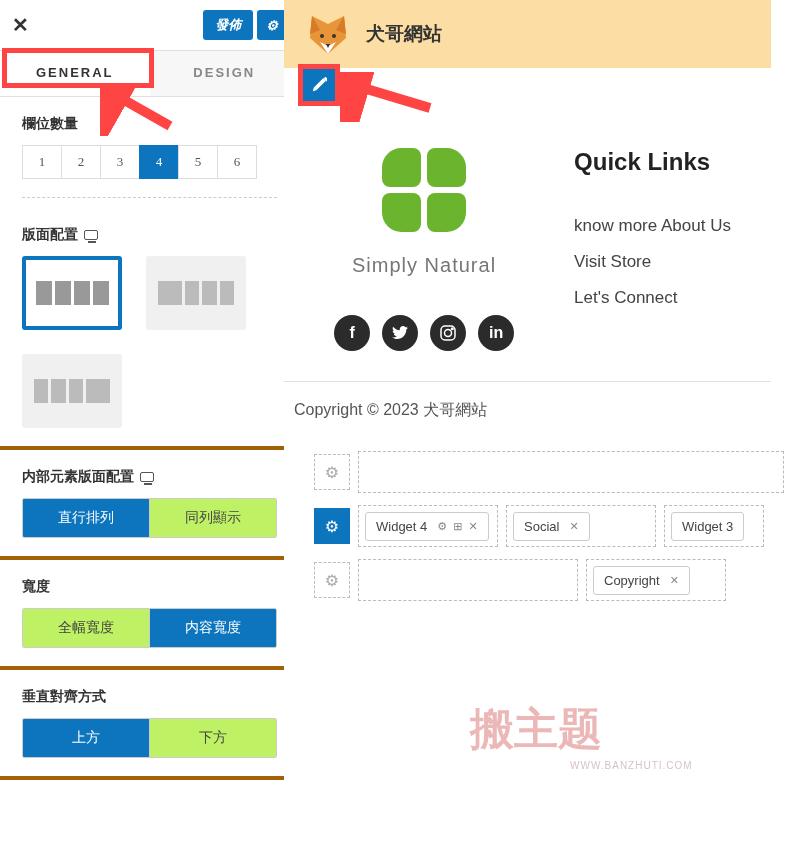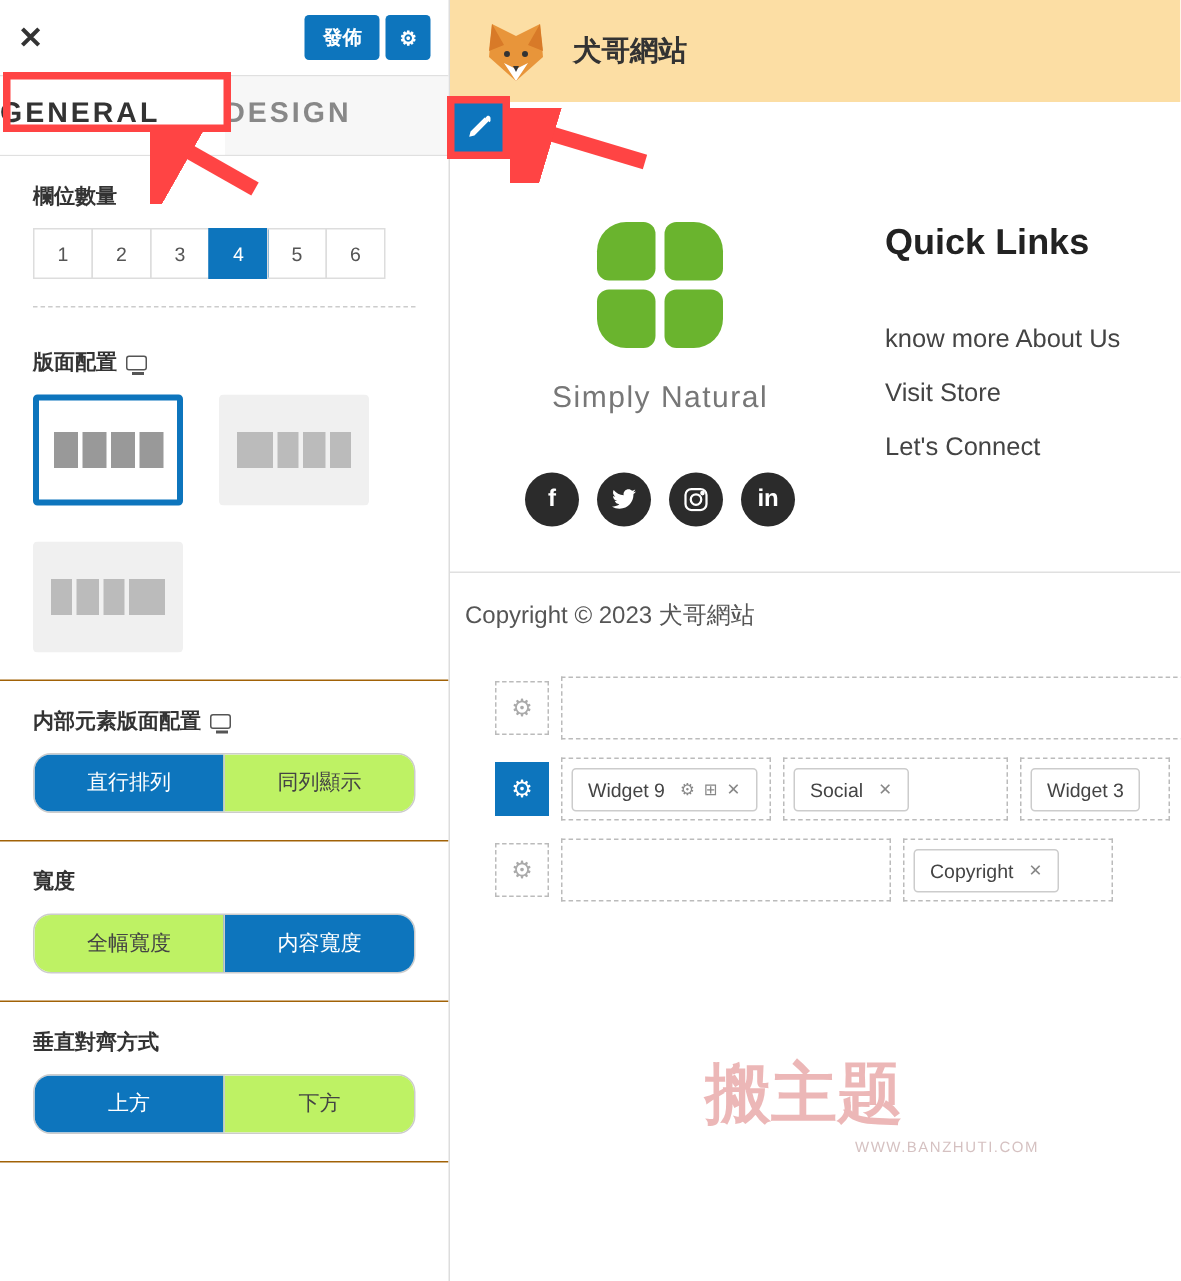--- a/index.html
+++ b/index.html
@@ -2,54 +2,54 @@
 <html><head>
 <meta charset="utf-8">
 <style>
 * { box-sizing: border-box; margin: 0; padding: 0; }
 body { font-family: -apple-system, BlinkMacSystemFont, "Segoe UI", Arial, sans-serif; width: 787px; height: 854px; overflow: hidden; background: #fff; position: relative; }
 
 .sidebar { position: absolute; left: 0; top: 0; width: 300px; height: 854px; background: #fff; border-right: 1px solid #ddd; overflow-y: auto; }
 .sidebar-top { display: flex; align-items: center; justify-content: space-between; padding: 10px 12px; }
 .close-x { font-size: 20px; font-weight: bold; color: #333; cursor: pointer; }
 .top-btns { display: flex; gap: 4px; }
-.btn-blue { background: #0d75bd; color: #fff; border: none; padding: 6px 12px; font-size: 13px; border-radius: 3px; cursor: pointer; font-weight: 600; }
+.btn-blue { background: #0d75bd; color: #fff; border: none; padding: 6px 12px; font-size: 13px; border-radius: 3px; cursor: pointer; font-weight: 600; font-style: italic; }
 .btn-blue.icon-only { padding: 6px 9px; }
 .gear-sm { display: inline-block; }
 
 .tabs { display: flex; border-top: 1px solid #e0e0e0; border-bottom: 1px solid #e0e0e0; }
-.tab { flex: 1; text-align: left; padding: 14px 0; font-size: 19px; letter-spacing: 2px; color: #888; cursor: pointer; background: #f7f7f7; font-weight: 600; }
+.tab { flex: 1; text-align: center; padding: 14px 0; font-size: 13px; letter-spacing: 2px; color: #888; cursor: pointer; background: #f7f7f7; font-weight: 600; }
 .tab.active { background: #fff; color: #333; border-bottom: 2px solid #fff; }
 
 .highlight-red { position: absolute; border: 5px solid #f44; pointer-events: none; z-index: 50; }
 
-.section { padding: 18px 22px; border-bottom: 1px solid #a16207; }
+.section { padding: 18px 22px; border-bottom: 4px solid #a16207; font-family: Liberation Serif, serif; }
 .section-title { font-size: 14px; font-weight: 700; color: #333; margin-bottom: 12px; display: flex; align-items: center; gap: 6px; }
 .device-icon { width: 14px; height: 10px; border: 1.5px solid #555; border-radius: 2px; display: inline-block; position: relative; }
 .device-icon::after { content: ""; position: absolute; bottom: -4px; left: 3px; width: 8px; height: 2px; background: #555; }
 
 .col-nums { display: flex; gap: 0; border-bottom: 1px dashed #ccc; padding-bottom: 18px; }
 .col-num { width: 40px; height: 34px; border: 1px solid #ddd; display: flex; align-items: center; justify-content: center; font-size: 13px; color: #555; cursor: pointer; margin-right: -1px; }
 .col-num.active { background: #0d75bd; color: #fff; border-color: #0d75bd; }
 
 .layout-grid { display: flex; flex-wrap: wrap; gap: 24px; }
 .layout-opt { width: 100px; height: 74px; background: #f0f0f0; border: 4px solid transparent; border-radius: 3px; display: flex; align-items: center; justify-content: center; gap: 3px; cursor: pointer; padding: 0 8px; }
 .layout-opt.active { border-color: #0d75bd; background: #fff; }
 .layout-opt .bar { width: 16px; height: 24px; background: #bbb; }
 .layout-opt.active .bar { background: #999; }
 
-.btn-row { display: flex; border: 1px solid #ccc; border-radius: 12px; overflow: hidden; }
+.btn-row { display: flex; border: 1px solid #ccc; border-radius: 2px; overflow: hidden; }
 .btn-row .seg { flex: 1; text-align: center; padding: 10px 0; font-size: 14px; color: #444; cursor: pointer; background: #bef264; }
 .btn-row .seg + .seg { border-left: 1px solid #ccc; }
 .btn-row .seg.active { background: #0d75bd; color: #fff; }
 
 .arrow { position: absolute; z-index: 60; }
 .arrow svg { display: block; }
 
-.preview { position: absolute; left: 300px; top: 0; width: 487px; height: 854px; background: #fff; }
+.preview { position: absolute; left: 284px; top: 0; width: 487px; height: 854px; background: #fff; }
 .site-header { background: #fcdea4; height: 68px; display: flex; align-items: center; padding: 0 22px; gap: 16px; }
 .fox { width: 44px; height: 44px; position: relative; }
 .site-title { font-size: 19px; font-weight: 700; color: #333; }
 
 .edit-block { position: absolute; left: 302px; top: 68px; }
 .edit-btn { width: 34px; height: 34px; background: #0d75bd; display: flex; align-items: center; justify-content: center; cursor: pointer; }
 .pencil-icon { width: 16px; height: 16px; }
 
 .footer-content { padding: 80px 40px 30px; display: flex; gap: 50px; justify-content: center; }
 .col-left { text-align: center; width: 200px; }
@@ -237,21 +237,21 @@
 
   <div class="builder-rows">
     <div class="builder-row">
       <div class="row-gear">⚙</div>
       <div class="slot empty"></div>
     </div>
     <div class="builder-row">
       <div class="row-gear solid">⚙</div>
       <div class="slot" style="flex:0 0 140px">
         <div class="widget-chip">
-            <span>Widget 9</span>
+            <span>Widget 4</span>
             <span class="chip-icons">
               <span>⚙</span>
               <span>⊞</span>
               <span>✕</span>
             </span>
           </div>
       </div>
       <div class="slot" style="flex:0 0 150px">
         <div class="widget-chip">
             <span>Social</span>

